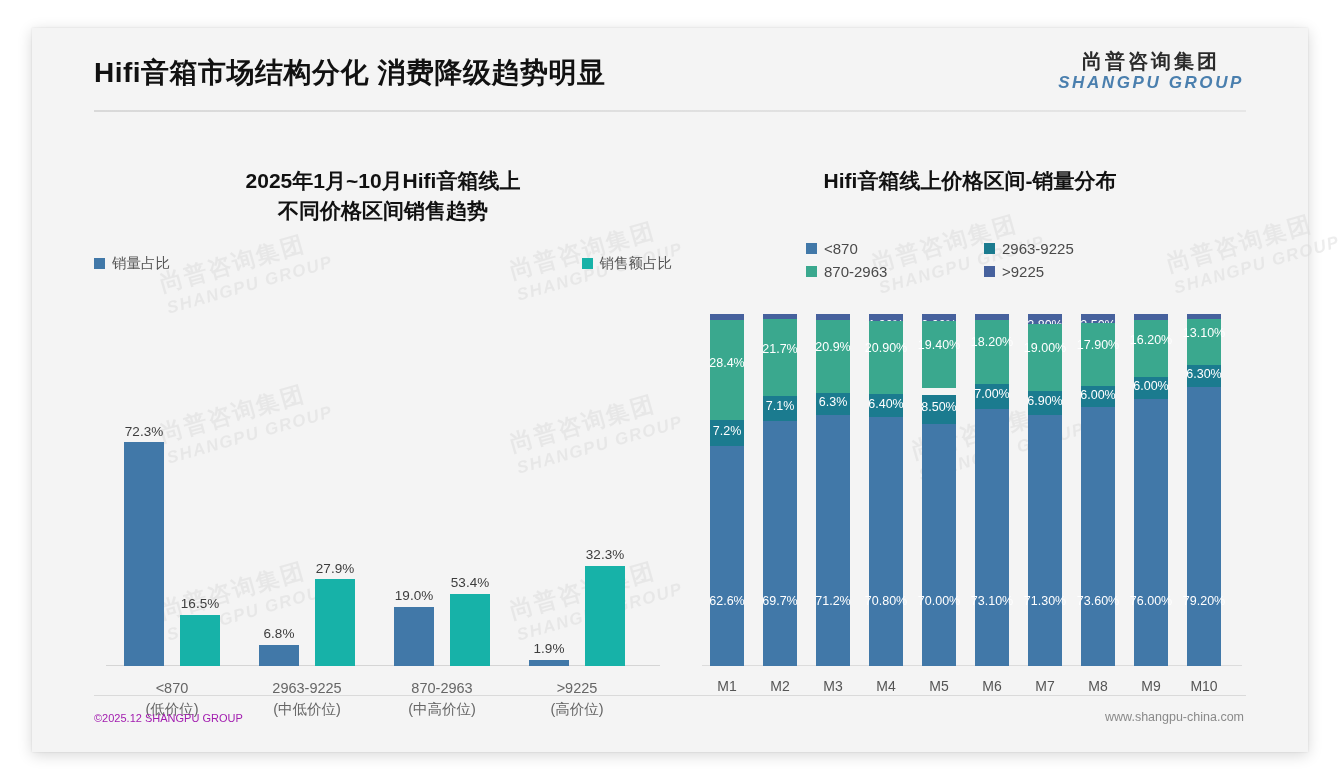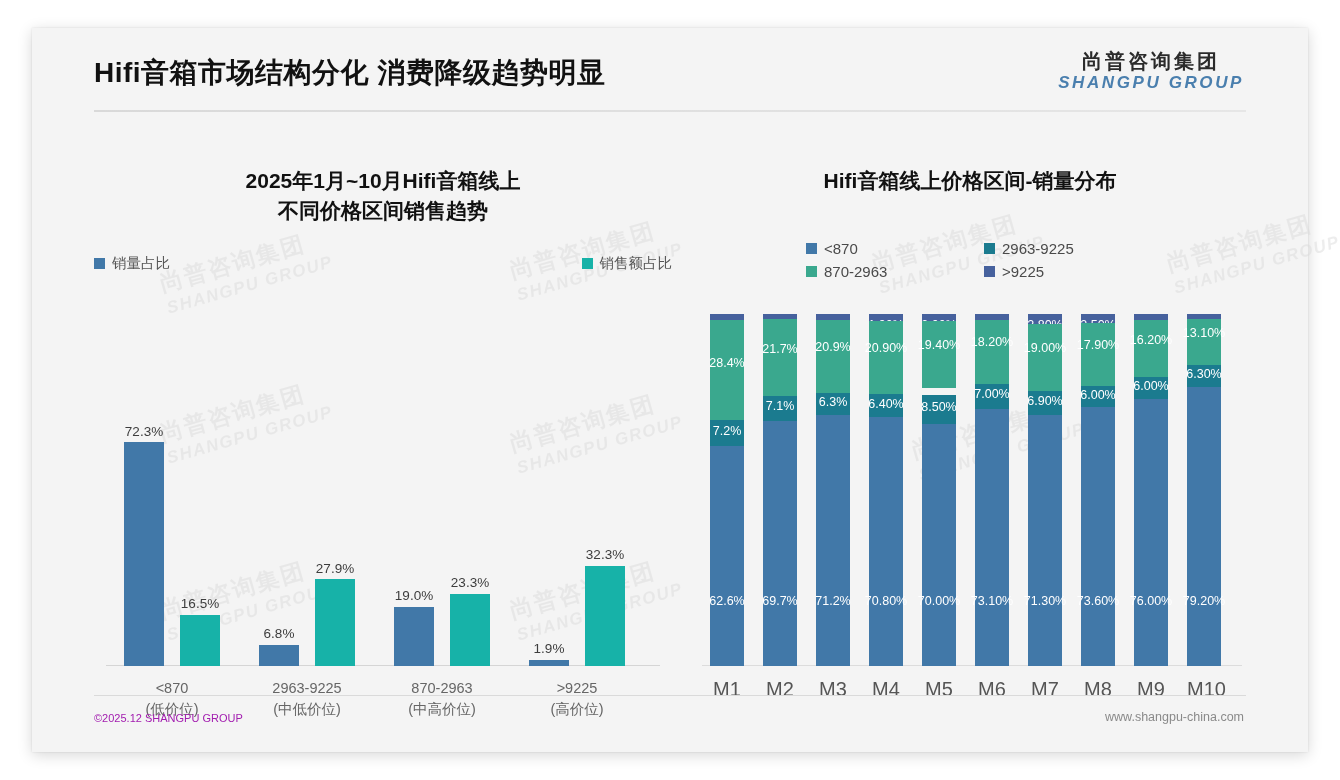--- a/index.html
+++ b/index.html
@@ -103,21 +103,21 @@
     display: flex; flex-direction: column;
   }
   .seg { position: relative; width: 100%; }
   .seg-label {
     position: absolute; left: 50%; top: 4px; transform: translateX(-50%);
     font-size: 12.5px; color: #ffffff; white-space: nowrap;
   }
   .seg-label.bottom { top: auto; bottom: 58px; }
   .xmonth {
     position: absolute; top: 364px; width: 34px; text-align: center;
-    font-size: 20px; color: #555;
+    font-size: 14px; color: #555;
   }
   .raxis {
     position: absolute; left: 0; bottom: 0; width: 100%; height: 1px;
     background: #dcdcdc;
   }
 
   
   .wm {
     position: absolute; pointer-events: none; user-select: none;
     transform: rotate(-16deg); opacity: 0.5; color: #dcdcdc;
@@ -246,21 +246,21 @@
       </div>
 
       <div class="group" style="left:280px;">
         <div class="pair">
           <div class="bar-wrap">
             <div class="bar" style="height:22.6%; background:#4178a8;"></div>
             <div class="bar-label" style="bottom:24.1%;">19.0%</div>
           </div>
           <div class="bar-wrap">
             <div class="bar" style="height:27.8%; background:#17b2a8;"></div>
-            <div class="bar-label" style="bottom:29.3%;">23.3%</div>
+            <div class="bar-label" style="bottom:29.3%;">53.4%</div>
           </div>
         </div>
       </div>
       <div class="xcat" style="left:280px;">
         <span>870-2963</span>
         <span>(中高价位)</span>
       </div>
 
       <div class="group" style="left:415px;">
         <div class="pair">

